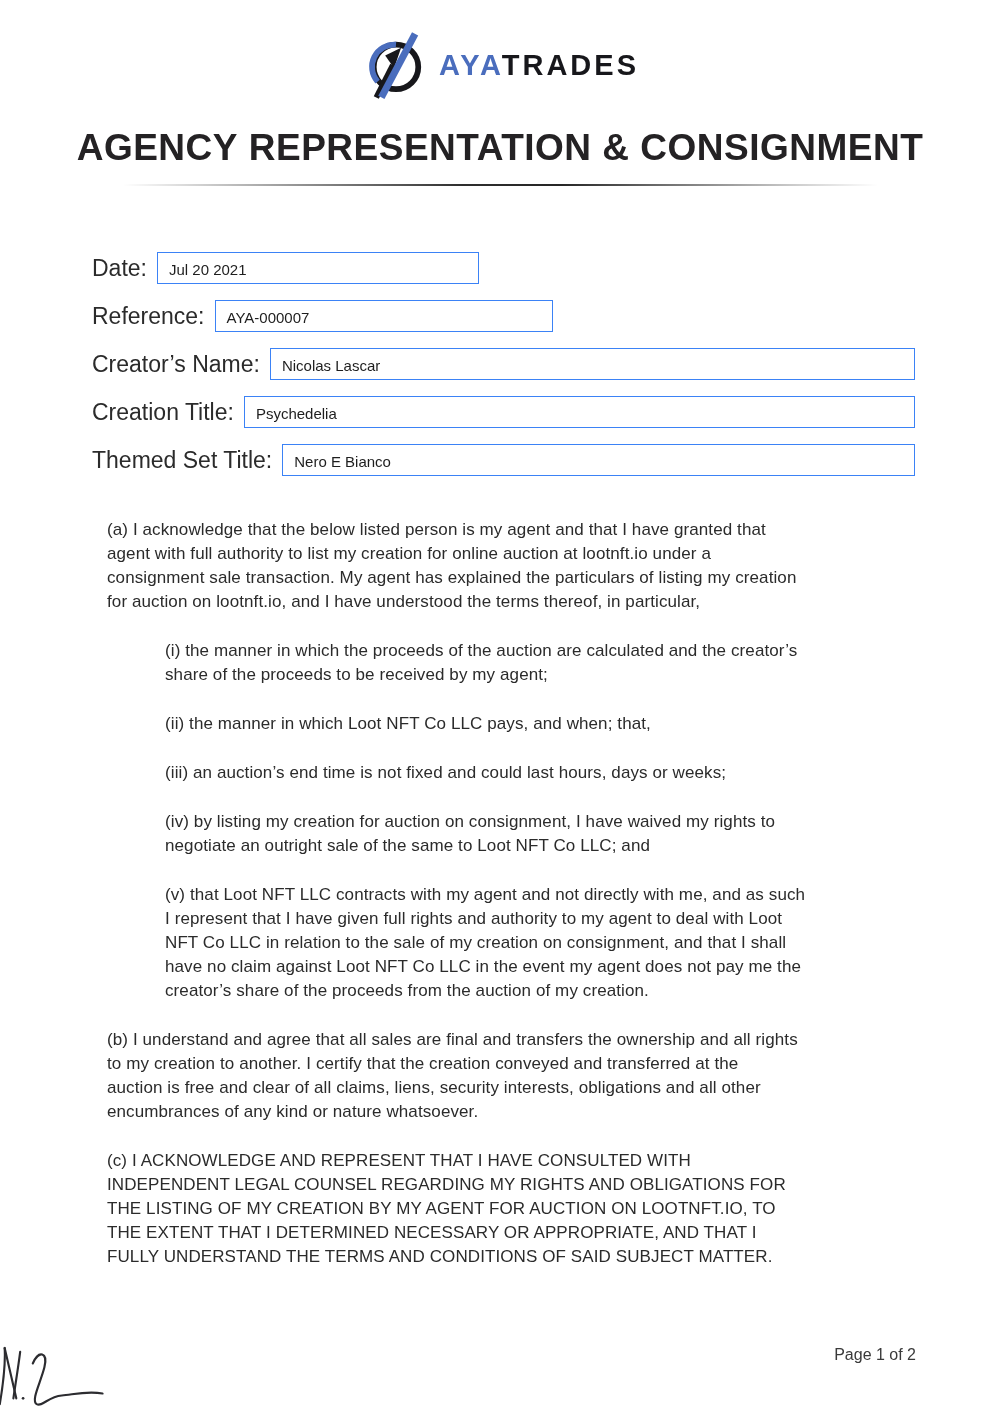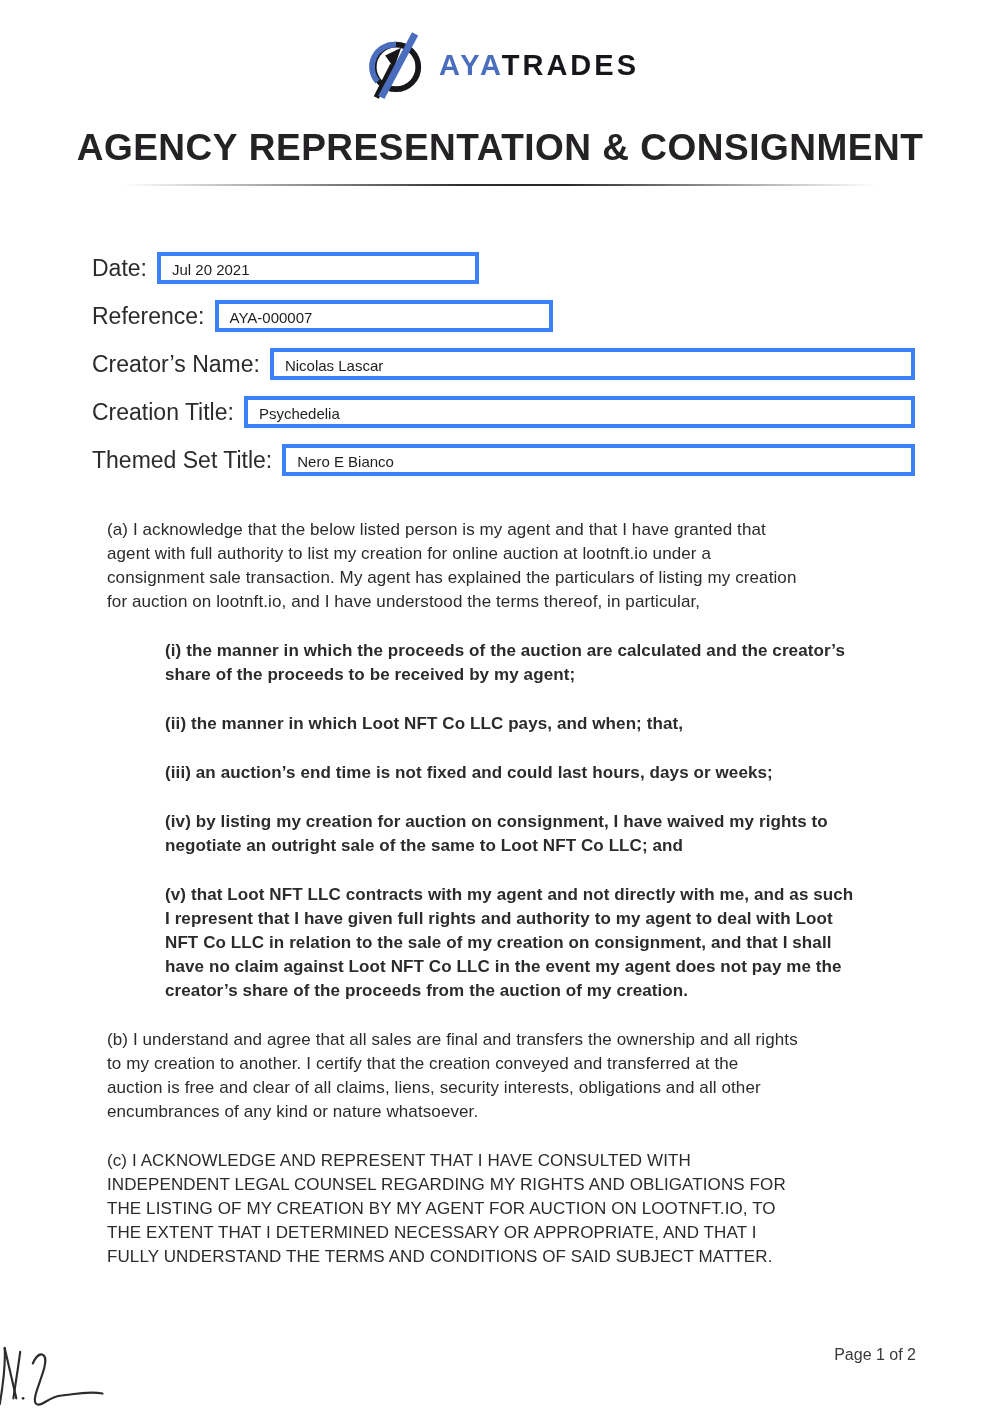--- a/index.html
+++ b/index.html
@@ -64,42 +64,42 @@
     margin-bottom: 16px;
   }
   .field-label {
     font-size: 23px;
     color: #2b2b2b;
     margin-right: 10px;
     white-space: nowrap;
   }
   .field-box {
     height: 32px;
-    border: 4px solid #3b82f6;
+    border: 1px solid #3b82f6;
     background: #ffffff;
     display: flex;
     align-items: center;
     padding: 3px 20px 0 11px;
     font-size: 15px;
     color: #1e1e1e;
   }
   .w-date { width: 322px; }
   .w-ref  { width: 338px; }
   .w-grow { flex: 1; }
 
   
   .body-text {
     margin: 42px 70px 0 107px;
     font-size: 17px;
     line-height: 24px;
     letter-spacing: 0.1px;
     color: #2b2b2b;
   }
   .para { white-space: pre-line; margin-bottom: 25px; }
-  .sub  { margin-left: 58px; font-weight: bold; }
+  .sub  { margin-left: 58px; }
 
   
   .page-num {
     position: absolute;
     top: 1346px;
     right: 84px;
     font-size: 16px;
     color: #3a3a3a;
   }
   .signature {

